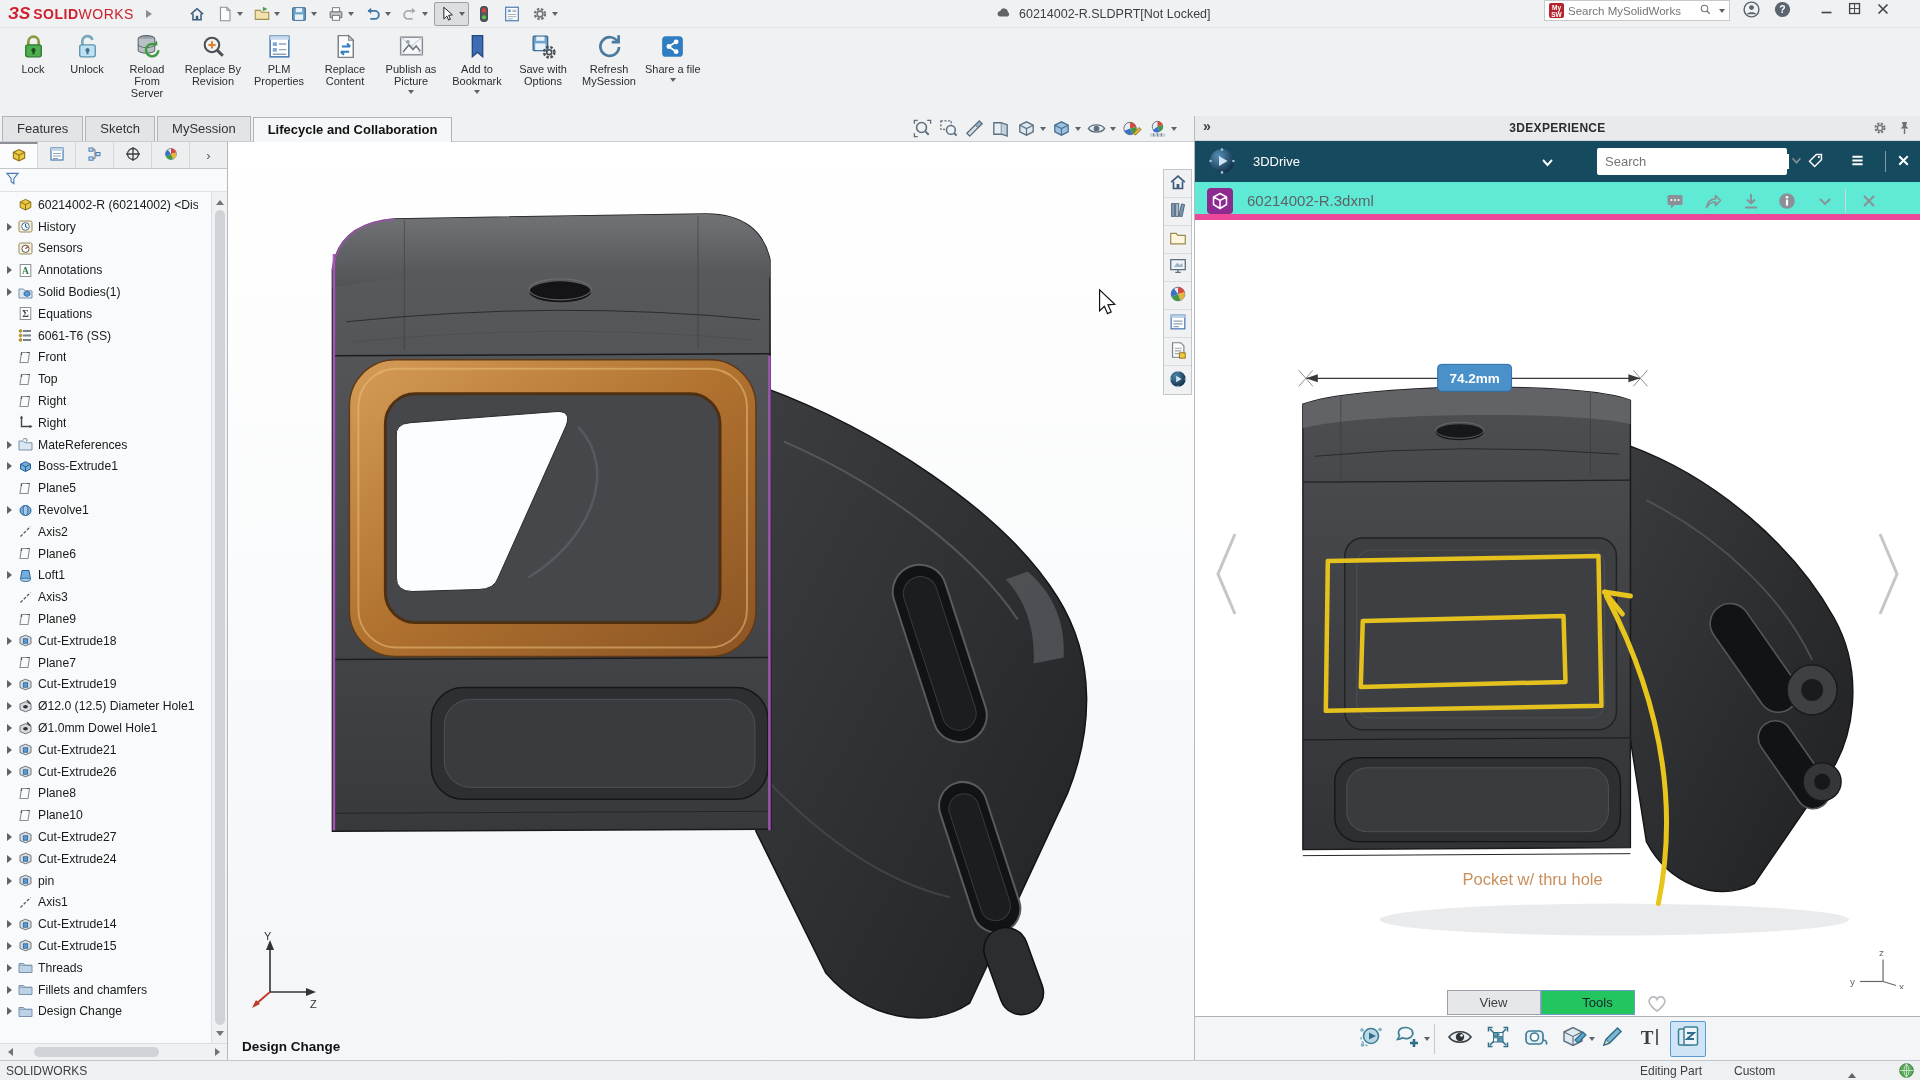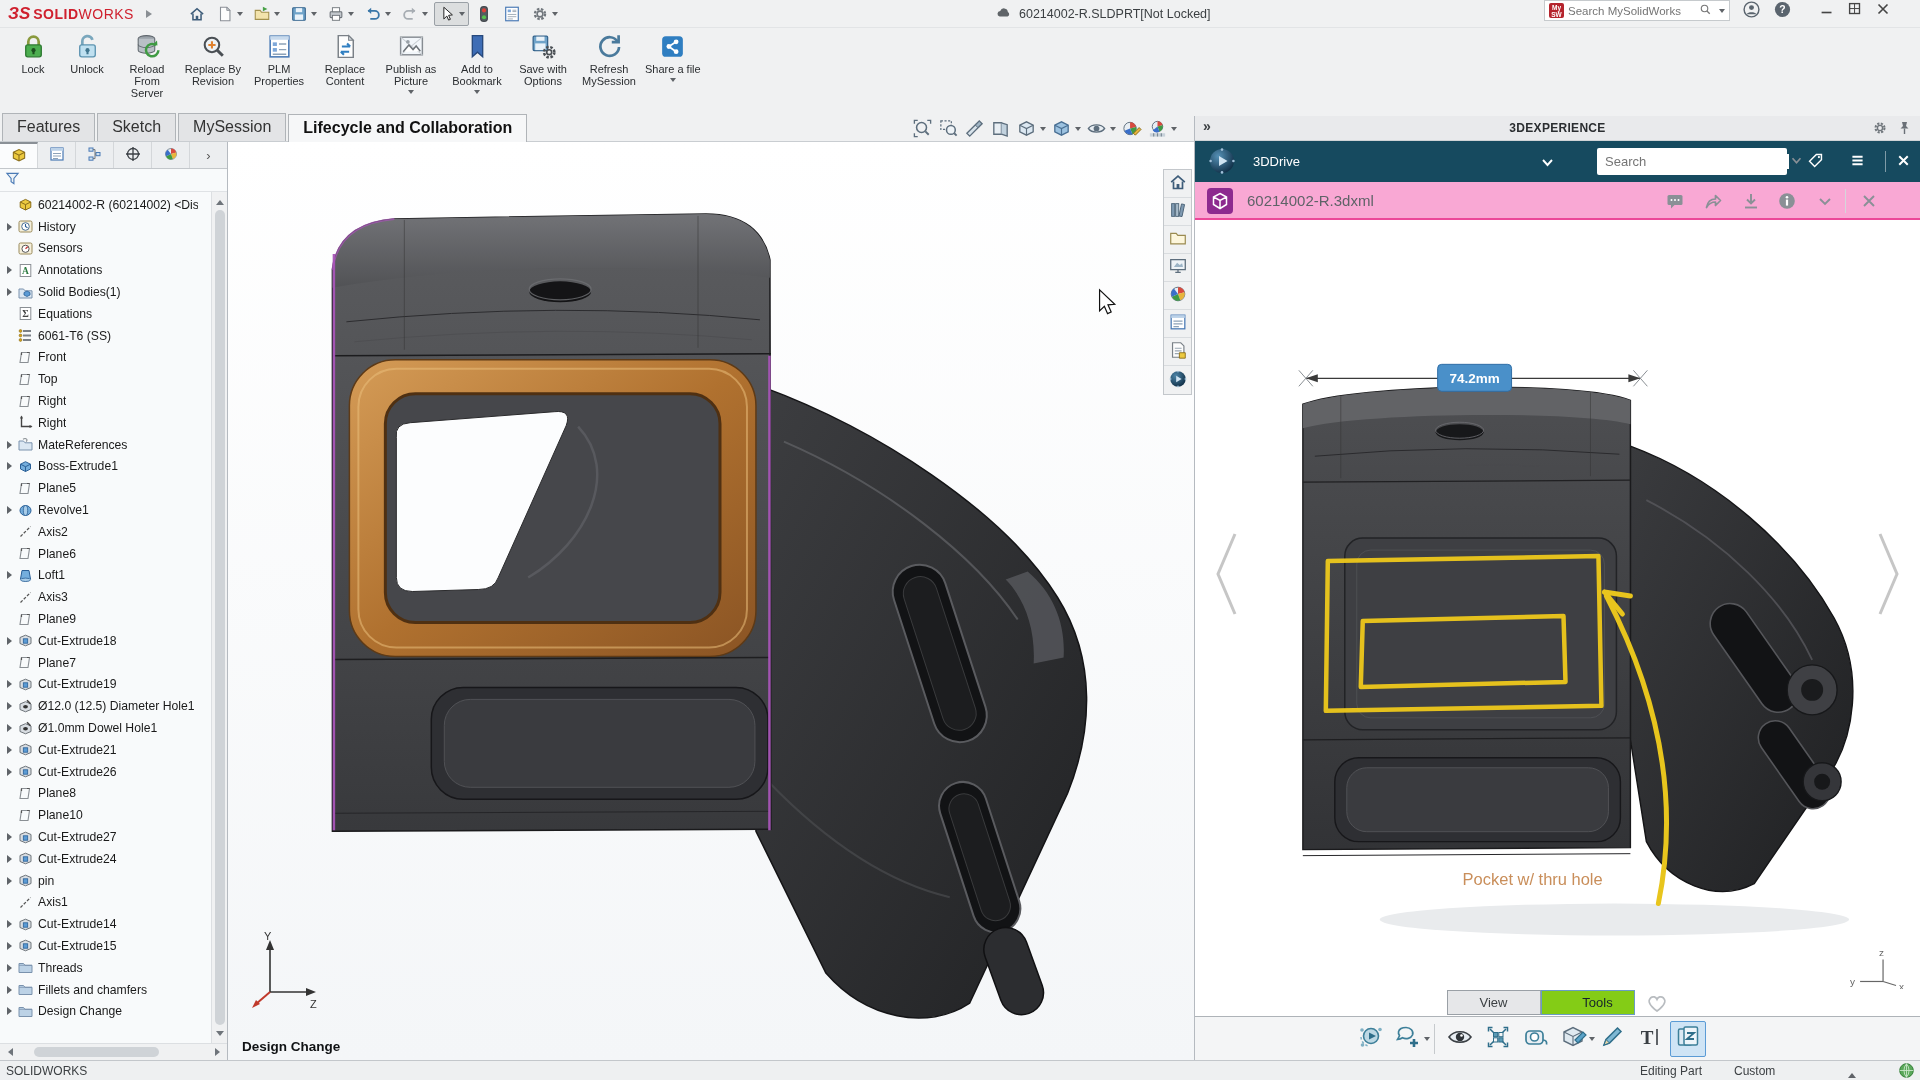--- a/index.html
+++ b/index.html
@@ -35,21 +35,21 @@
   .cmdbar { height:88px; background:#f0f1f2; display:flex; align-items:flex-start; padding:2px 0 0 6px; flex:0 0 88px;}
   .cmd-btn { display:flex; flex-direction:column; align-items:center; min-width:54px; max-width:66px; padding:2px 3px; }
   .cmd-btn .ic svg { width:29px; height:29px; display:block;}
   .cmd-btn .lbl { font-size:11px; line-height:12px; text-align:center; color:#2b2e31; margin-top:2px;}
   .cmd-btn .caret { margin:3px auto 0;}
 
   
   .mid { flex:1; display:flex; min-height:0;}
   .left-col { width:1194px; display:flex; flex-direction:column; min-width:0;}
   .tabrow { height:25px; display:flex; align-items:flex-end; background:#f0f1f2; position:relative; flex:0 0 25px;}
-  .rtab { padding:4px 14px 4px; margin-left:2px; background:#e3e4e6; border:1px solid #b0b4b8; border-bottom:none; font-size:16px; color:#333; }
+  .rtab { padding:4px 14px 4px; margin-left:2px; background:#e3e4e6; border:1px solid #b0b4b8; border-bottom:none; font-size:13px; color:#333; }
   .rtab.active { background:#f6f7f8; font-weight:bold; color:#111; position:relative; top:1px; padding-bottom:5px;}
   .headsup { position:absolute; right:16px; top:2px; display:flex; align-items:center; gap:3px;}
   .hu-btn { display:flex; align-items:center; padding:0 1px;}
   .hu-btn svg { width:21px; height:21px; display:block;}
 
   
   .workspace { flex:1; display:flex; min-height:0; border-top:1px solid #c9cdd1;}
 
   
   .tree { width:228px; background:#f8fafb; border-right:1px solid #b5bac0; display:flex; flex-direction:column; flex:0 0 228px; min-height:0;}
@@ -101,34 +101,34 @@
   .drivebar { height:41px; background:#164a5f; position:relative; flex:0 0 41px;}
   .drive-compass { position:absolute; left:12px; top:5px; width:30px; height:30px;}
   .drive-name { position:absolute; left:58px; top:0; line-height:41px; color:#fff; font-size:13px;}
   .drive-chev { position:absolute; left:344px; top:13px;}
   .drive-chev svg, .db-ic svg { width:17px; height:17px; display:block;}
   .db-search { position:absolute; left:402px; top:7px; width:190px; height:27px; background:#fff; border-radius:2px; display:flex; align-items:center;}
   .db-search input { border:none; outline:none; flex:1; padding:0 8px; font-size:13px; color:#444; font-family:"Liberation Sans",sans-serif;}
   .db-search svg { width:15px; height:15px; margin-right:7px;}
   .db-ic { position:absolute; top:11px;}
   .db-div { position:absolute; left:690px; top:10px; width:1px; height:21px; background:rgba(255,255,255,.45);}
-  .filerow { height:38px; background:#f9a8d4; border-bottom:2px solid #ec4899; position:relative; flex:0 0 38px;}
+  .filerow { height:38px; background:#5eead4; border-bottom:6px solid #ec4899; position:relative; flex:0 0 38px;}
   .doc-cube { position:absolute; left:12px; top:6px; width:26px; height:26px;}
   .doc-cube svg { width:26px; height:26px; display:block;}
   .file-name { position:absolute; left:52px; line-height:38px; font-size:15px; color:#5f6368;}
   .fr-ic { position:absolute; top:9px;}
   .fr-ic svg { width:20px; height:20px; display:block;}
   .fr-div { position:absolute; left:650px; top:7px; width:1px; height:24px; background:#d4d7da;}
   .preview { flex:1; position:relative; min-height:0; background:#fff;}
   .preview svg.pv { position:absolute; inset:0; width:100%; height:100%;}
   .nav-chev { position:absolute; top:40%; width:34px; height:92px;}
   .nav-chev.left { left:14px;} .nav-chev.right { right:14px;}
   .rp-tabs { height:27px; display:flex; align-items:center; justify-content:center; gap:0; background:#fff; flex:0 0 27px; position:relative;}
   .rp-tab { width:94px; height:25px; line-height:24px; text-align:center; font-size:13px; border:1px solid #9aa0a6; background:#e6e7e9; color:#3c4043; }
-  .rp-tab.active { background:#84cc16; border-color:#6a9cc4; color:#16222c;padding-left:20px;}
+  .rp-tab.active { background:#22c55e; border-color:#6a9cc4; color:#16222c;padding-left:20px;}
   .rp-heart { margin-left:10px;}
   .rp-heart svg { width:24px; height:22px; display:block;}
   .toolsbar { height:44px; background:#f4f5f6; border-top:1px solid #aeb3b8; display:flex; align-items:center; padding-left:158px; gap:2px; flex:0 0 44px;}
   .tool { width:36px; height:36px; display:flex; align-items:center; justify-content:center; border:1px solid transparent; border-radius:2px; position:relative;}
   .tool svg { width:28px; height:28px;}
   .tool.active { background:#cfe4f5; border-color:#5b9bd5;}
   .tool-div { width:1px; height:30px; background:#c6cacd; margin:0 5px;}
   .tool .caret { position:absolute; right:-4px; bottom:12px;}
 
   

